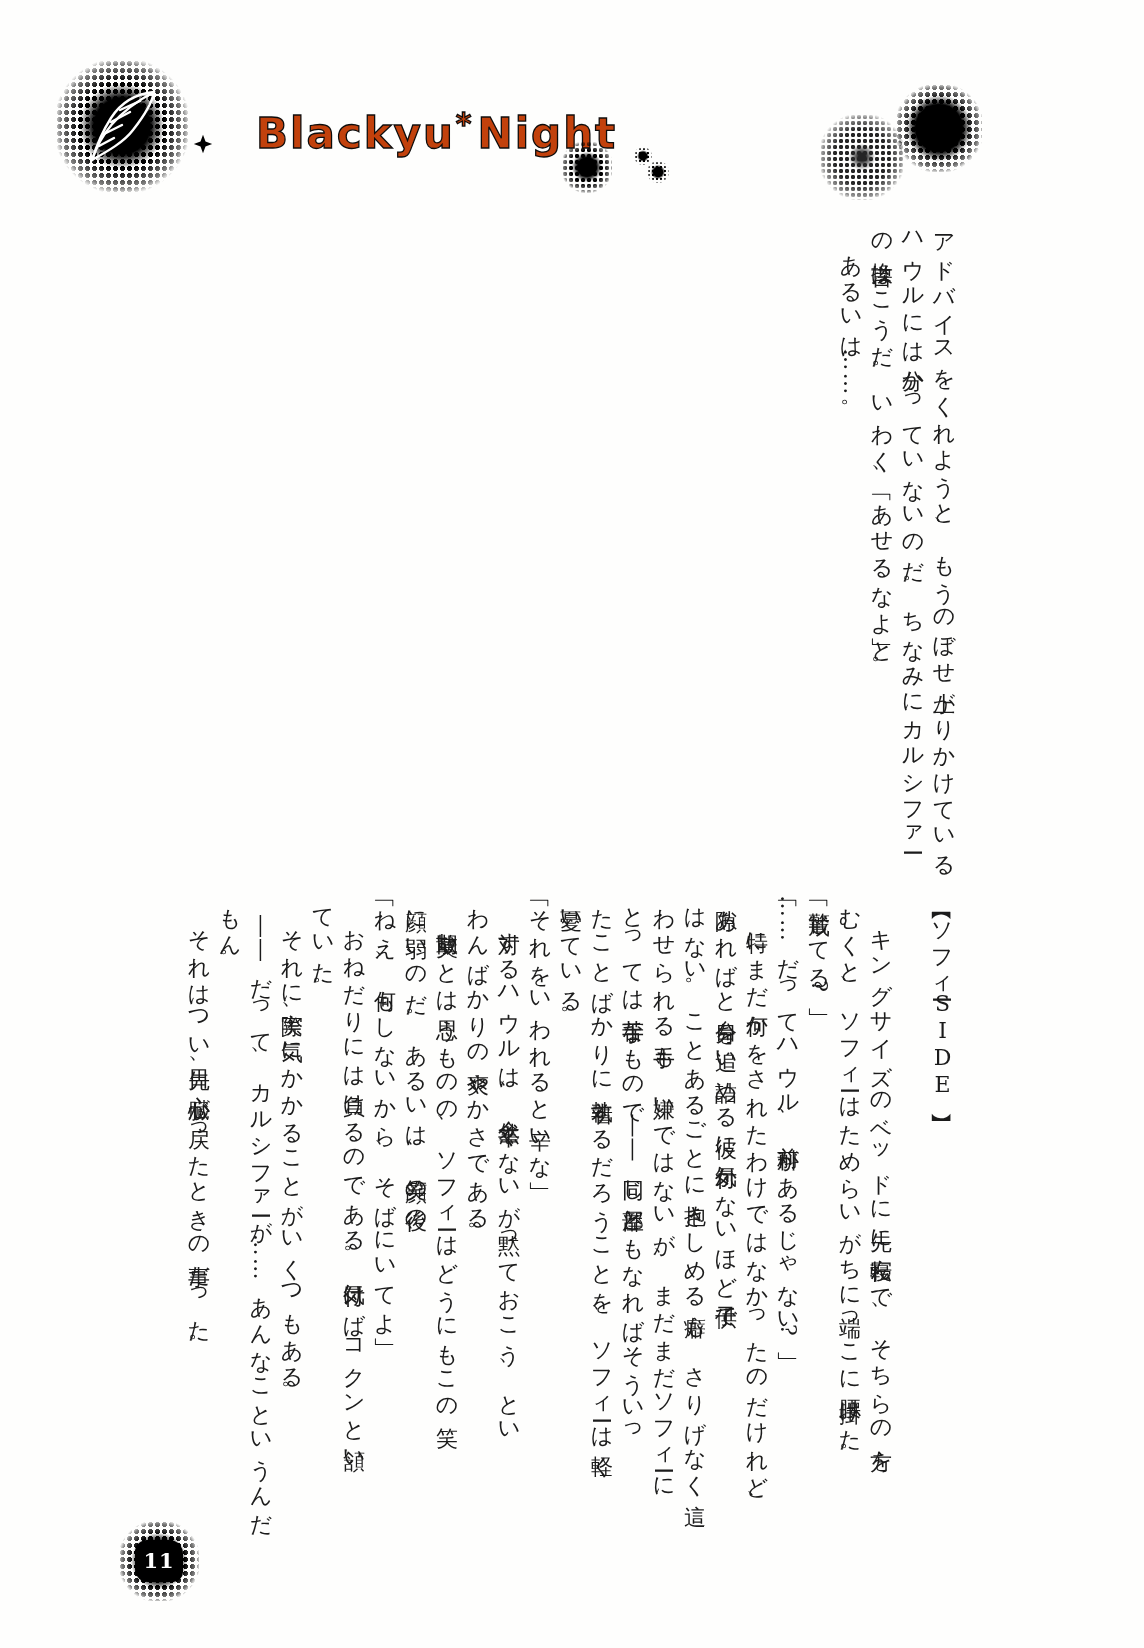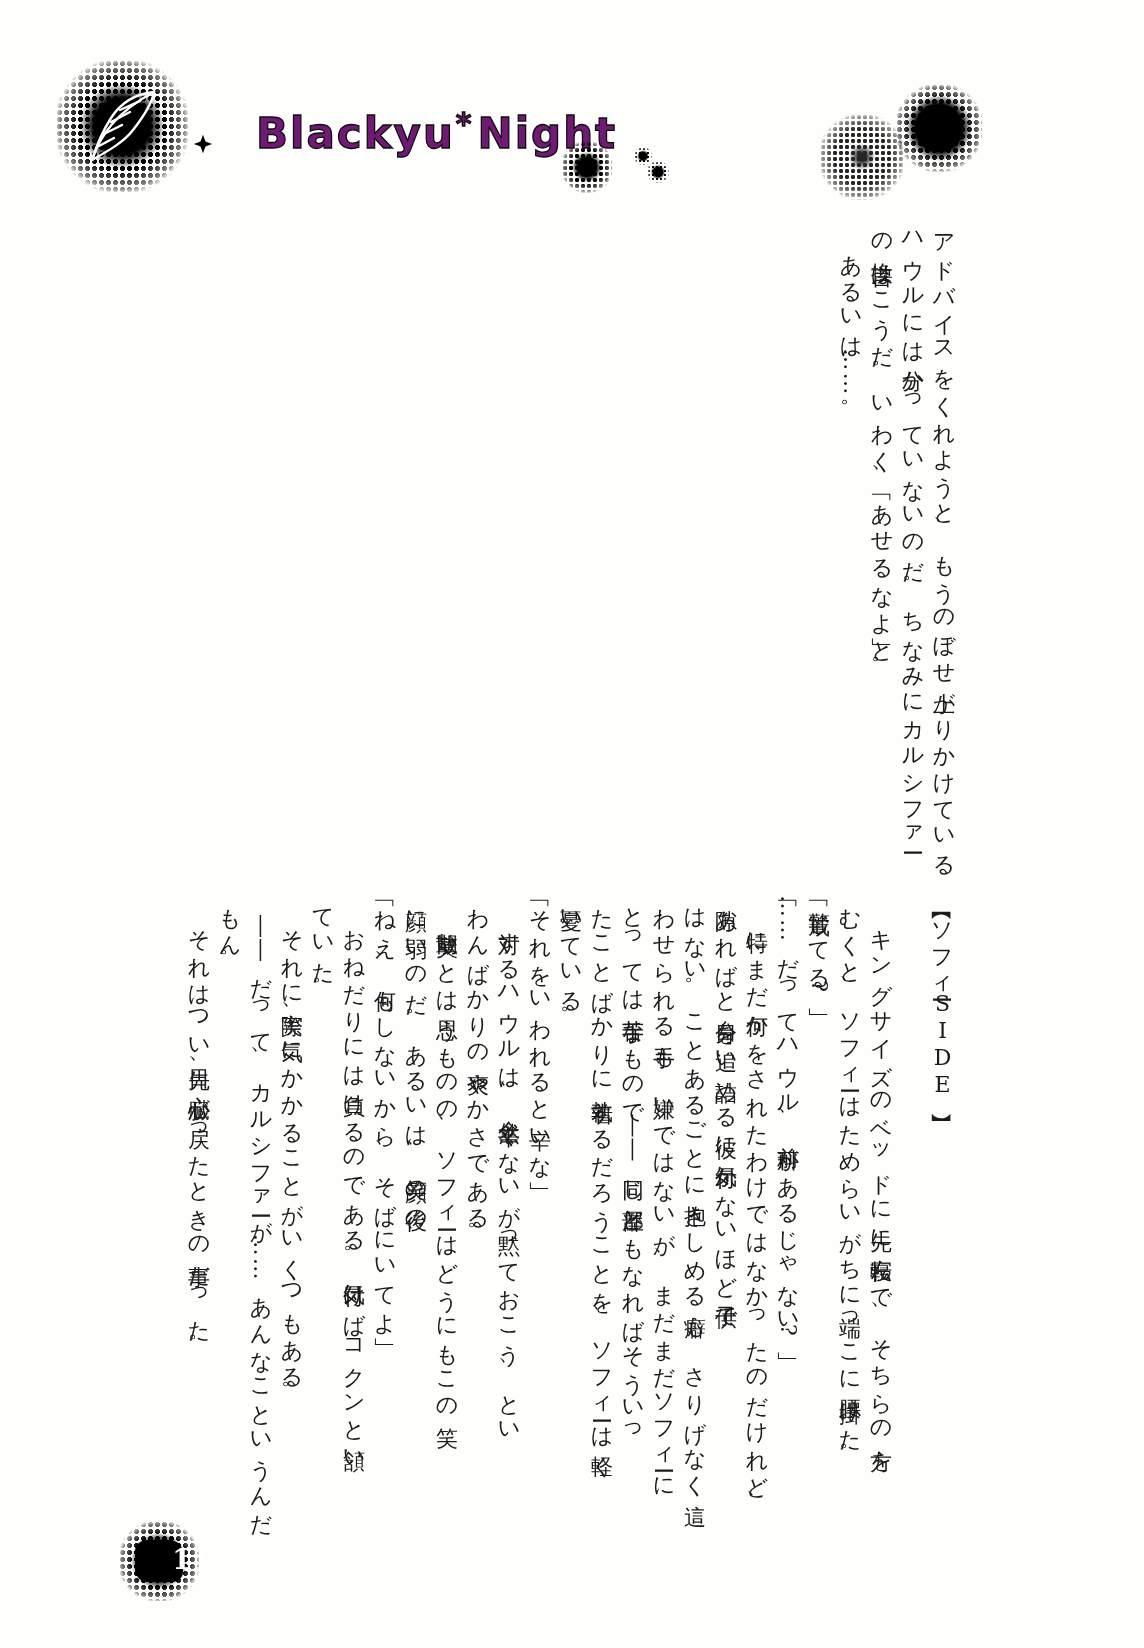--- a/index.html
+++ b/index.html
@@ -29,21 +29,21 @@
   .ht-title-dot{left:562px;top:141px;width:50px;height:52px;--core:26%;background-size:100% 100%,6px 6px;}
   .ht-dot-a{left:634px;top:147px;width:18px;height:18px;--core:30%;background-size:100% 100%,4px 4px;}
   .ht-dot-b{left:647px;top:161px;width:22px;height:22px;--core:30%;background-size:100% 100%,4px 4px;}
 
   .sparkle{position:absolute;left:193px;top:134px;width:20px;height:20px;}
 
   
   .title{
     position:absolute;left:256px;top:106px;
     font-family:"DejaVu Sans","Liberation Sans",sans-serif;
-    font-weight:bold;font-size:42px;color:#701a75;
+    font-weight:bold;font-size:42px;color:#c2410c;
     letter-spacing:2px;-webkit-text-stroke:1.3px #0c0c0c;
     white-space:nowrap;
     text-align:right;
   }
   .title .flower{
     display:inline-block;font-size:30px;
     vertical-align:14px;margin:0 6px 0 1px;letter-spacing:0;
   }
 
   
@@ -66,21 +66,21 @@
   .pagenum-badge{position:absolute;left:119px;top:1521px;width:80px;height:80px;}
   .pagenum-halo{position:absolute;inset:0;--core:34%;}
   .pagenum-core{
     position:absolute;left:50%;top:50%;width:48px;height:42px;
     transform:translate(-50%,-50%);
     background:#000;border-radius:12px 14px 10px 13px;
   }
   .pagenum-text{
     position:absolute;left:50%;top:50%;transform:translate(-50%,-54%);
     color:#fff;font-family:"DejaVu Serif","Liberation Serif",serif;
-    font-weight:bold;font-size:27px;letter-spacing:1px;margin-left:33px;
+    font-weight:bold;font-size:21px;letter-spacing:1px;
   }
 </style>
 </head>
 <body>
 
 <div class="page">
 
   <div class="ht ht-feather">
     <svg width="116" height="116" viewBox="0 0 116 116">
       <g fill="none" stroke="#ffffff" stroke-width="2.4" stroke-linecap="round">

